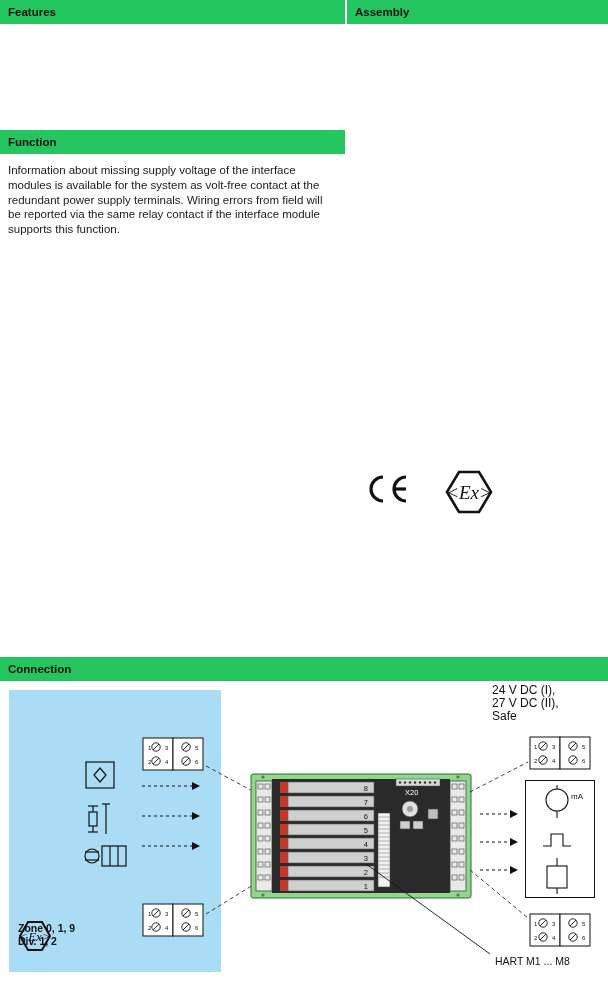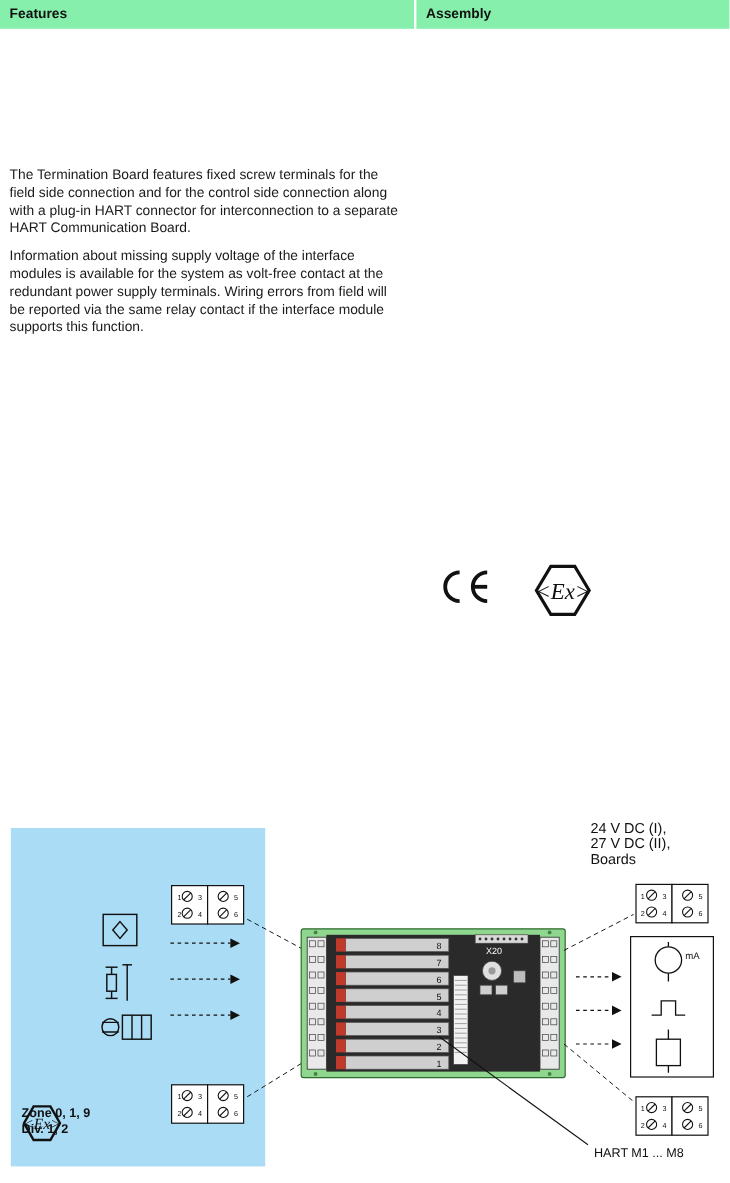--- a/index.html
+++ b/index.html
@@ -6,21 +6,21 @@
   html, body {
     margin: 0; padding: 0;
     width: 608px; height: 986px;
     background: #ffffff;
     font-family: "Liberation Sans", sans-serif;
     color: #1a1a1a;
   }
   .page { position: relative; width: 608px; height: 986px; overflow: hidden; }
 
   .section-head {
-    background: #86efac;
+    background: #22c55e;
     font-size: 11.5px;
     font-weight: bold;
     color: #111;
     padding: 5px 8px 5px 8px;
     line-height: 14px;
   }
   .col-left { position: absolute; left: 0; width: 345px; }
   .col-right { position: absolute; left: 347px; width: 261px; }
 
   ul.features {
@@ -77,42 +77,45 @@
 
   <div class="col-left" style="top:0;">
     <div class="section-head">Features</div>
   </div>
 
   <div class="col-right" style="top:0;">
     <div class="section-head">Assembly</div>
   </div>
 
   <div class="col-left" style="top:130px;">
+    <div class="section-head">Function</div>
     <div class="func-body">
-      <p class="body">The Termination Board features fixed screw terminals for the field side connection and for the control side connection along with a plug-in HART connector for interconnection to a separate HART Communication Board.</p>
       <p class="body">Information about missing supply voltage of the interface modules is available for the system as volt-free contact at the redundant power supply terminals. Wiring errors from field will be reported via the same relay contact if the interface module supports this function.</p>
     </div>
   </div>
 
   <div class="marks">
     <div class="ce">
       <svg width="46" height="30" viewBox="0 0 46 30">
         <path d="M18,3 A12,12 0 1,0 18,27" fill="none" stroke="#111" stroke-width="3.2"></path>
         <path d="M41,3 A12,12 0 1,0 41,27" fill="none" stroke="#111" stroke-width="3.2"></path>
         <line x1="29" y1="15" x2="41" y2="15" stroke="#111" stroke-width="3.2"></line>
       </svg>
     </div>
     <div class="ex">
       <svg width="48" height="44" viewBox="0 0 48 44">
         <polygon points="14,2 34,2 46,22 34,42 14,42 2,22" fill="none" stroke="#111" stroke-width="2.6"></polygon>
         <text x="24" y="29" font-family="'Liberation Serif', serif" font-size="19" font-style="italic" text-anchor="middle" fill="#111">&lt;Ex&gt;</text>
       </svg>
     </div>
   </div>
 
+  <div class="conn-head">
+    <div class="section-head">Connection</div>
+  </div>
 
   <div class="conn-area">
 
     <div class="blue-box"></div>
 
     <div class="zone-ex">
       <svg width="34" height="32" viewBox="0 0 34 32">
         <polygon points="10,2 24,2 32,16 24,30 10,30 2,16" fill="none" stroke="#111" stroke-width="2"></polygon>
         <text x="17" y="21" font-family="'Liberation Serif', serif" font-size="13" font-style="italic" text-anchor="middle" fill="#111">&lt;Ex&gt;</text>
       </svg>
@@ -424,20 +427,20 @@
       </g>
     </svg>
 
     <svg style="position:absolute;left:360px;top:180px;" width="140" height="100" viewBox="0 0 140 100">
       <line x1="6" y1="2" x2="130" y2="92" stroke="#111" stroke-width="0.9" fill="none"></line>
     </svg>
 
     <div class="lbl-24v">
       <div>24 V DC (I),</div>
       <div>27 V DC (II),</div>
-      <div>Boards</div>
+      <div>Safe</div>
     </div>
 
     <div class="lbl-hart">HART M1 ... M8</div>
 
   </div>
 
 </div>
 
 </body></html>

